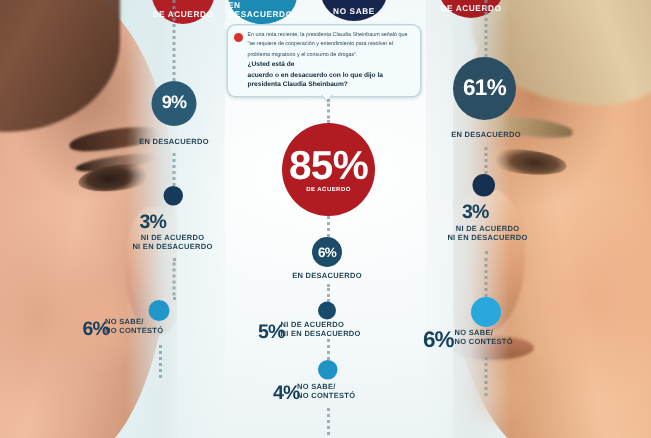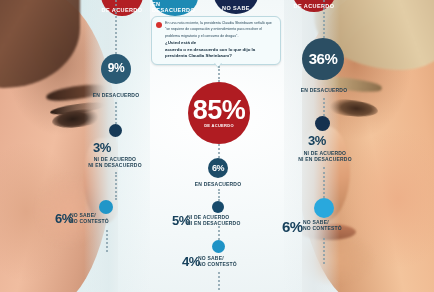--- a/index.html
+++ b/index.html
@@ -209,21 +209,21 @@
 
   <div class="dotline" style="left:218px;top:226px;height:14px;"></div>
   <div class="node" style="left:212px;top:240px;width:13px;height:13px;background:#1f93c6;"></div>
   <div class="pct-side" style="left:182px;top:255px;">4%</div>
   <div class="lbl" style="left:198px;top:255px;width:54px;text-align:left;">NO SABE/
 NO CONTESTÓ</div>
   <div class="dotline" style="left:218px;top:272px;height:18px;"></div>
 
   <div class="dotline" style="left:323px;top:0px;height:38px;"></div>
   <div class="node" style="left:302px;top:38px;width:42px;height:42px;background:#2b4e63;font-size:15px;">
-    <span class="node-pct">36%</span>
+    <span class="node-pct">61%</span>
   </div>
   <div class="lbl" style="left:288px;top:87px;width:72px;">EN DESACUERDO</div>
 
   <div class="dotline" style="left:323px;top:98px;height:18px;"></div>
   <div class="node" style="left:315px;top:116px;width:15px;height:15px;background:#15314f;"></div>
   <div class="pct-side" style="left:308px;top:134px;">3%</div>
   <div class="lbl" style="left:283px;top:150px;width:84px;">NI DE ACUERDO
 NI EN DESACUERDO</div>
 
   <div class="dotline" style="left:323px;top:167px;height:31px;"></div>

